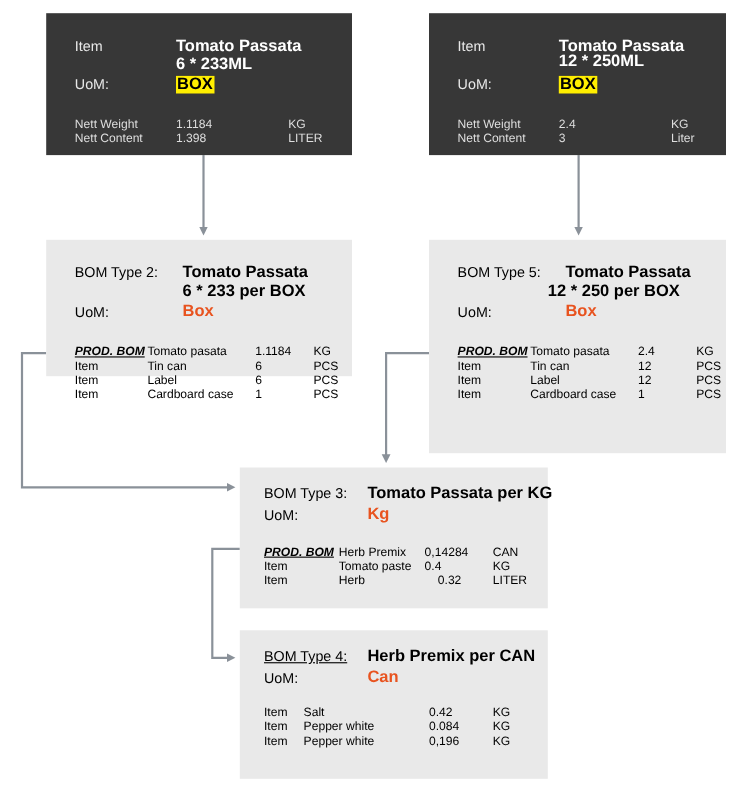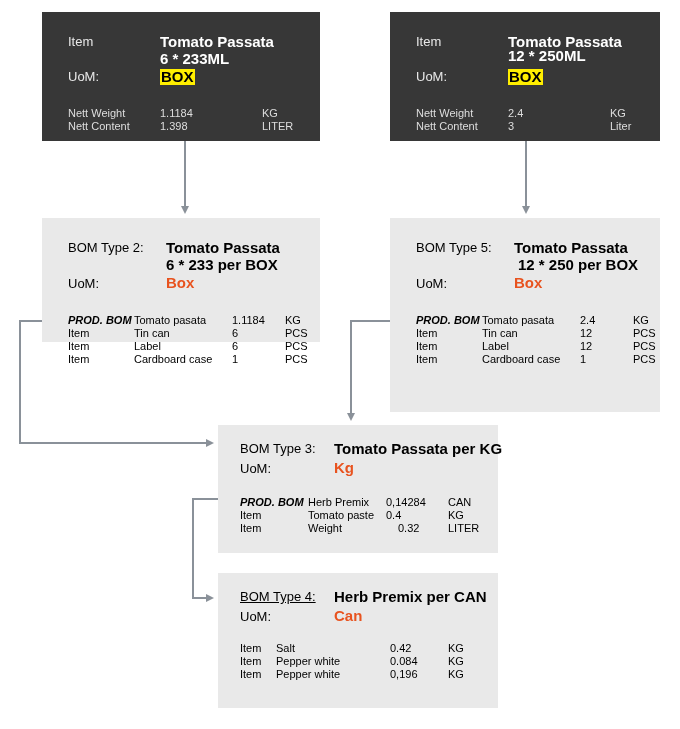--- a/index.html
+++ b/index.html
@@ -92,20 +92,21 @@
     line-height: 13px;
     white-space: nowrap;
   }
   .dark .cell { color: #dedede; }
   .light .cell { color: #000000; }
   .cell.kind { left: 0; }
   .cell.prodbom {
     left: 0;
     font-weight: bold;
     font-style: italic;
+    text-decoration: underline;
   }
 
   .arrowline {
     stroke: #8a9199;
     stroke-width: 2;
     fill: none;
   }
   .arrowhead {
     fill: #8a9199;
   }
@@ -220,21 +221,21 @@
           <div class="cell" style="left: 190px;">1</div>
           <div class="cell" style="left: 243px;">PCS</div>
         </div>
       </div>
   </div>
 
   <div class="node light" style="left:390px; top:218px; width:270px; height:194px;">
     <div class="hdr" style="left:26px; top:22px;">
       <div class="hdr-label" style="left:0; top:0;">BOM Type 5:</div>
       <div class="hdr-value" style="left:98px; top:0;">Tomato Passata</div>
-      <div class="hdr-value" style="left:102px; top:17px;">12 * 250 per BOX</div>
+      <div class="hdr-value" style="left:82px; top:17px;">12 * 250 per BOX</div>
       <div class="hdr-label" style="left:0; top:36px;">UoM:</div>
       <div class="hdr-value uom-light" style="left:98px; top:34px;">Box</div>
     </div>
     <div class="rows" style="left:0; top:96px;">
         <div class="row">
           <div class="cell prodbom" style="left: 26px;">PROD. BOM</div>
           <div class="cell" style="left: 92px;">Tomato pasata</div>
           <div class="cell" style="left: 190px;">2.4</div>
           <div class="cell" style="left: 243px;">KG</div>
         </div>
@@ -274,21 +275,21 @@
           <div class="cell" style="left: 230px;">CAN</div>
         </div>
         <div class="row">
           <div class="cell kind" style="left: 22px;">Item</div>
           <div class="cell" style="left: 90px;">Tomato paste</div>
           <div class="cell" style="left: 168px;">0.4</div>
           <div class="cell" style="left: 230px;">KG</div>
         </div>
         <div class="row">
           <div class="cell kind" style="left: 22px;">Item</div>
-          <div class="cell" style="left: 90px;">Weight</div>
+          <div class="cell" style="left: 90px;">Herb</div>
           <div class="cell" style="left: 168px; padding-left: 12px;">0.32</div>
           <div class="cell" style="left: 230px;">LITER</div>
         </div>
       </div>
   </div>
 
   <div class="node light" style="left:218px; top:573px; width:280px; height:135px;">
     <div class="hdr" style="left:22px; top:16px;">
       <div class="hdr-label" style="left:0; top:0;text-decoration:underline;">BOM Type 4:</div>
       <div class="hdr-value" style="left:94px; top:0;text-align:center;">Herb Premix per CAN</div>

